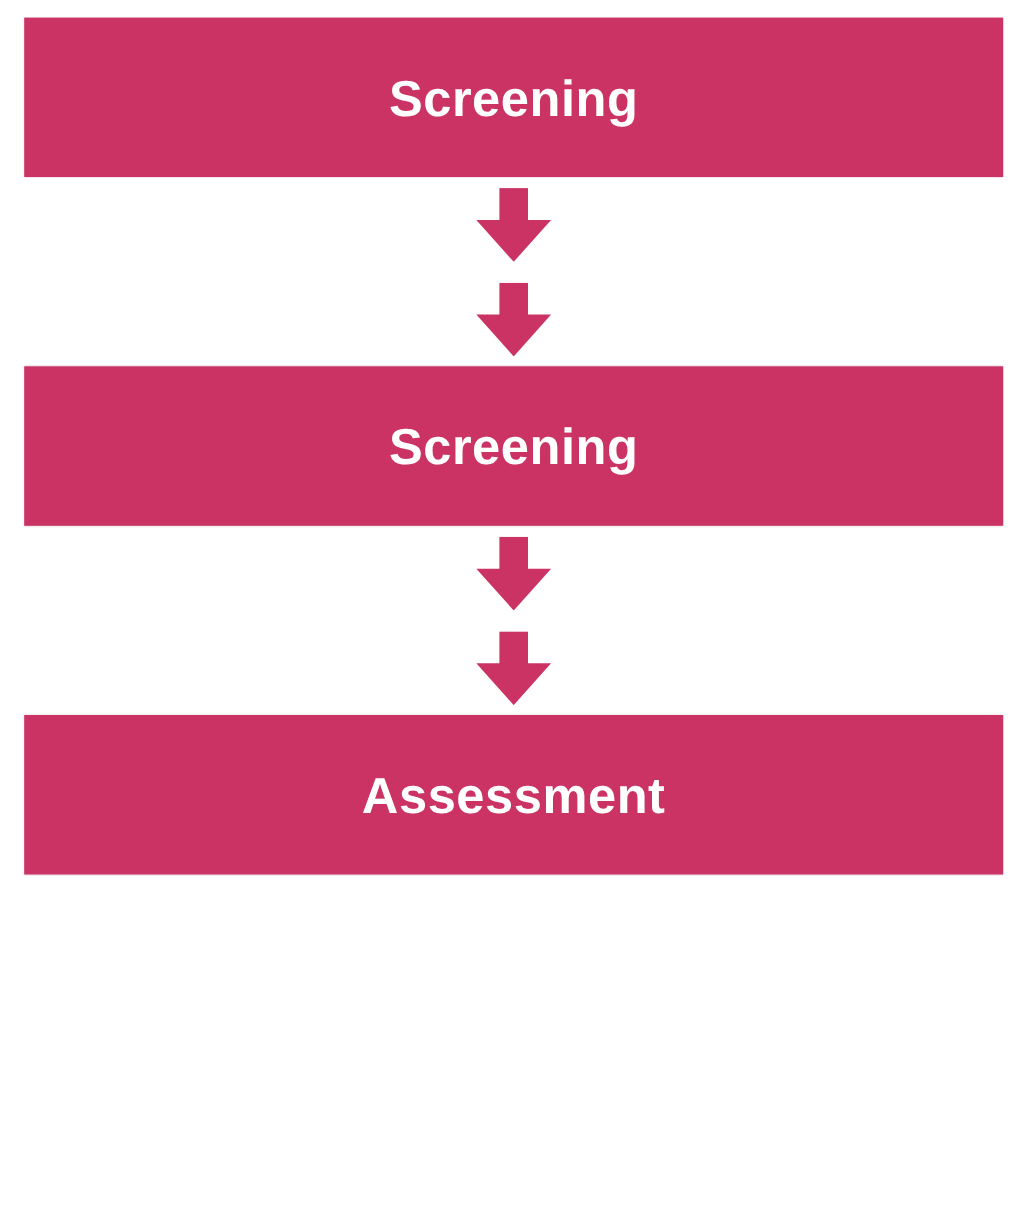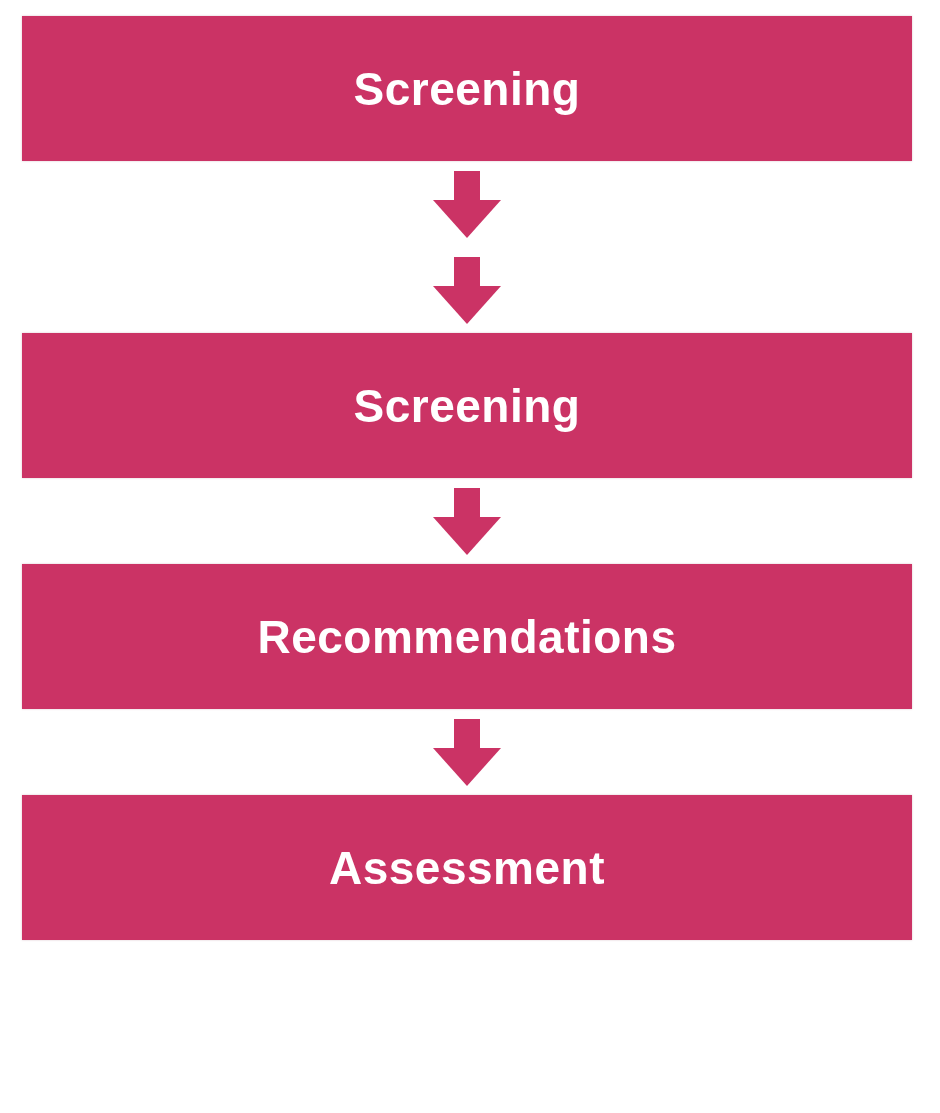--- a/index.html
+++ b/index.html
@@ -82,23 +82,20 @@
       <span class="step-label">Screening</span>
     </div>
 
     <div class="arrow-gap">
       <svg width="68" height="67" viewBox="0 0 68 67" aria-hidden="true">
         <rect x="21" y="0" width="26" height="30" fill="currentColor"></rect>
         <polygon points="0,29 68,29 34,67" fill="currentColor"></polygon>
       </svg>
     </div>
 
-    <div class="step">
-      <span class="step-label">Recommendations</span>
-    </div>
 
     <div class="arrow-gap">
       <svg width="68" height="67" viewBox="0 0 68 67" aria-hidden="true">
         <rect x="21" y="0" width="26" height="30" fill="currentColor"></rect>
         <polygon points="0,29 68,29 34,67" fill="currentColor"></polygon>
       </svg>
     </div>
 
     <div class="step">
       <span class="step-label">Assessment</span>

